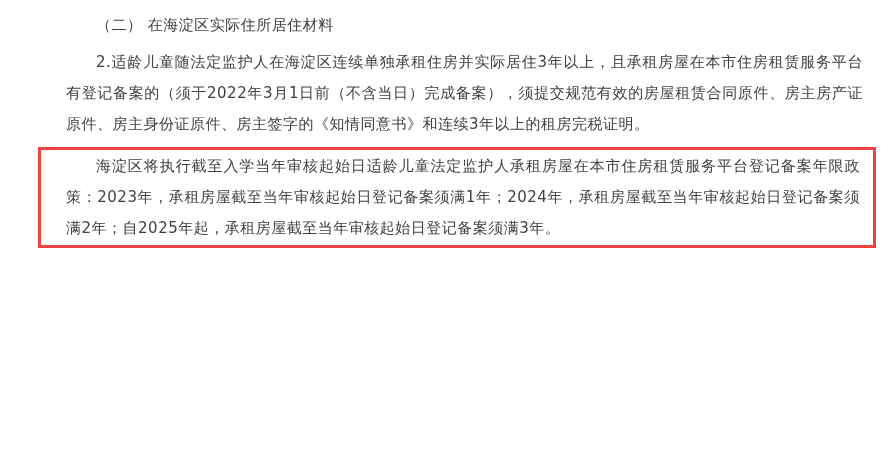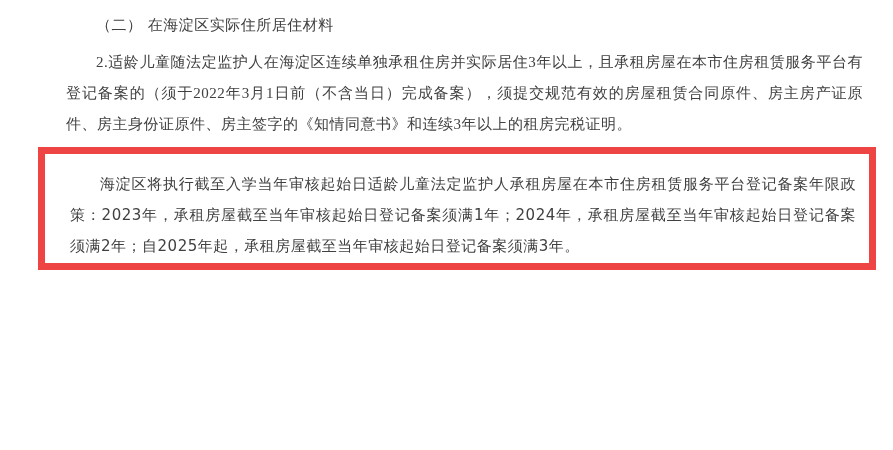--- a/index.html
+++ b/index.html
@@ -27,27 +27,27 @@
     text-align: justify;
   }
   .section-heading {
     margin: 0 0 6px 0;
     text-indent: 2em;
     font-size: 15px;
     font-weight: 400;
     line-height: 31px;
   }
   .para-1 { margin-top: 6px; }
-  .para-2 { margin-top: 10px; font-family: Liberation Serif, serif; }
+  .para-2 { margin-top: 10px; }
   .highlight-box {
     margin-top: 7px;
     margin-left: -28px;
     margin-right: -13px;
-    border: 7px solid #ef4444;
-    padding: 15px 13px 1px 25px;
+    border: 3px solid #ef4444;
+    padding: 1px 13px 1px 25px;
   }
   .para-4 { margin-top: 2px; }
   .para-5 { margin-top: 7px; }
 </style>
 </head>
 <body>
 
 <div class="doc">
 
   <h2 class="section-heading">（二） 在海淀区实际住所居住材料</h2>

